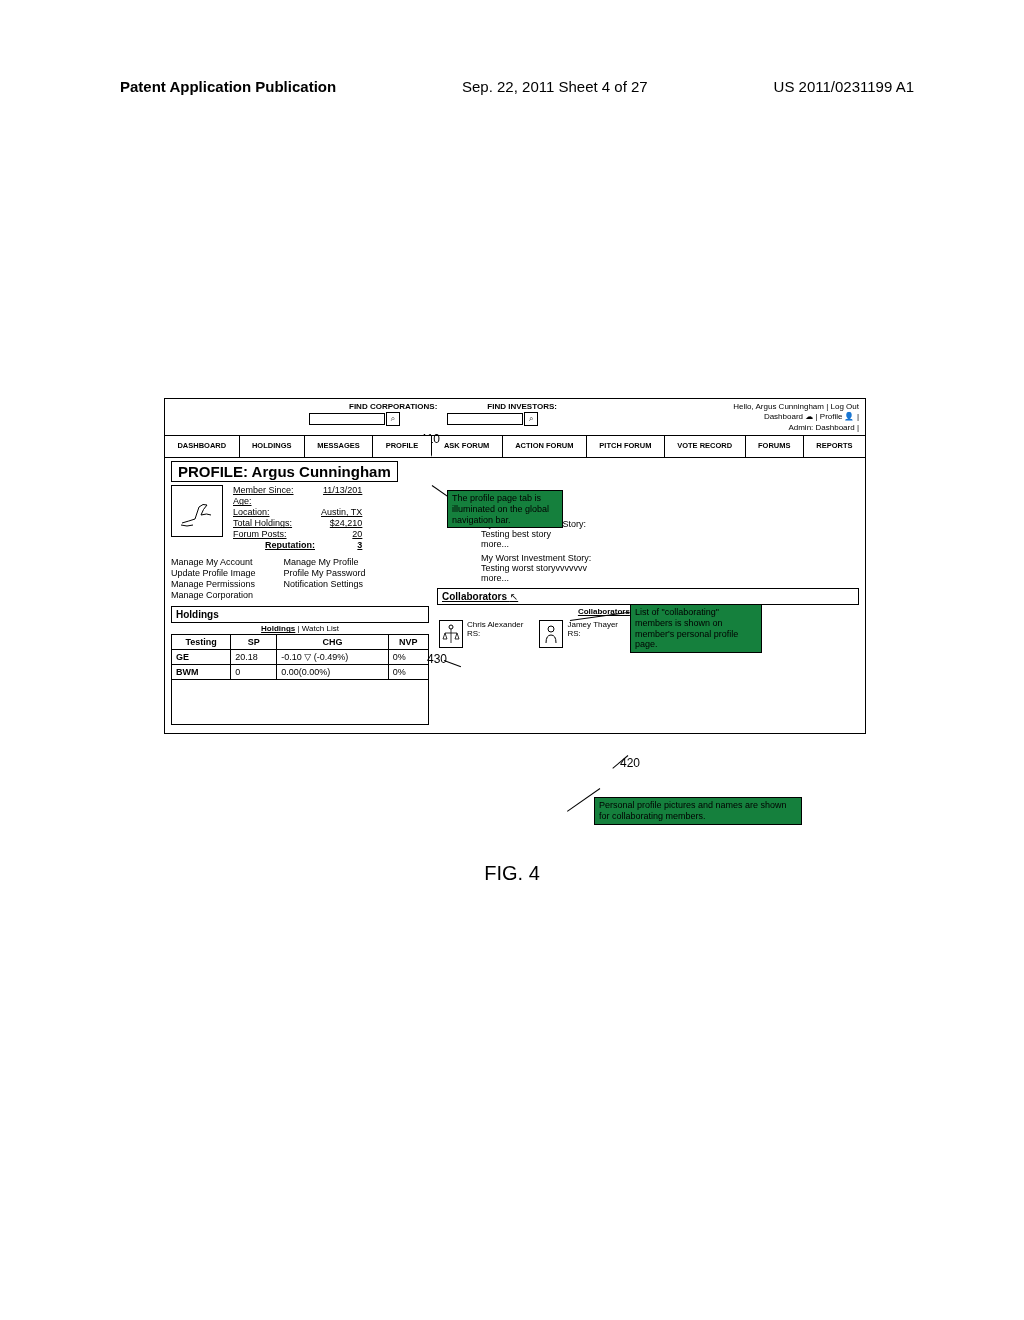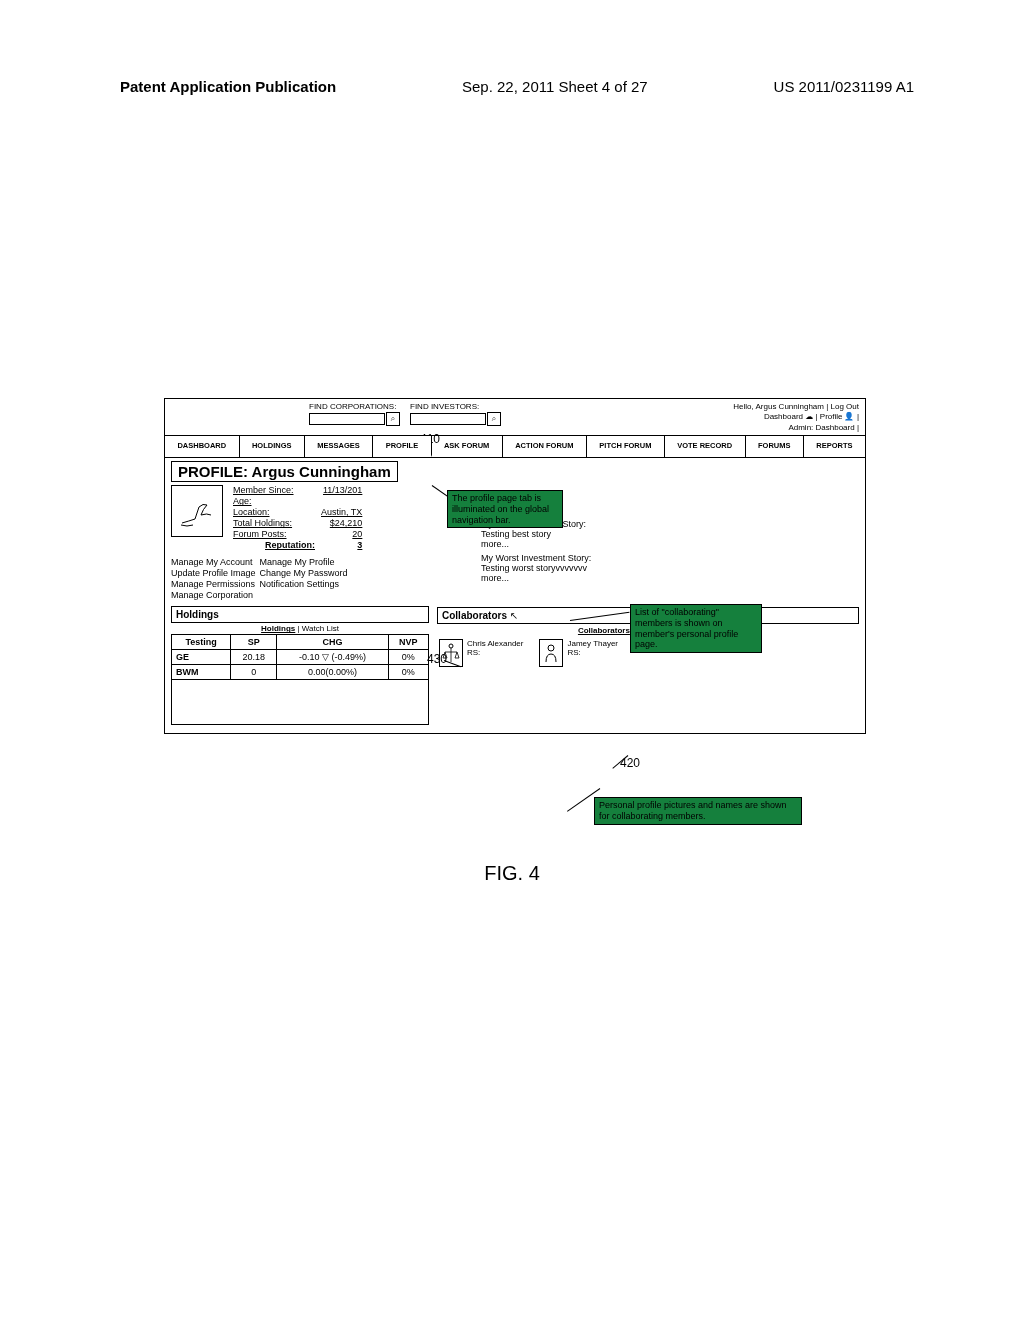--- a/index.html
+++ b/index.html
@@ -42,22 +42,23 @@
       padding: 3px 6px 2px 6px;
       gap: 10px;
     }
     .topbar .spacer-left { width: 128px; }
     .search-block {
       display: flex;
       flex-direction: column;
       gap: 1px;
     }
     .search-block .lbl {
-      font-weight: normal;
-      font-size: 8px;
+      font-weight: bold;
+      font-size: 8px;
+      margin-left: 40px;
     }
     .search-row {
       display: flex;
       align-items: center;
     }
     .search-input {
       width: 70px;
       height: 10px;
       border: 1px solid #000;
       font-size: 8px;
@@ -157,21 +158,21 @@
       column-gap: 6px;
       row-gap: 1px;
       font-size: 9px;
     }
     .info-grid .k {}
     .info-grid .v { text-align: right; }
     .info-grid .bold { font-weight: bold; padding-left: 32px; }
 
     .links-row {
       display: flex;
-      gap: 4px;
+      gap: 28px;
       margin-top: 3px;
       font-size: 9px;
     }
     .links-col {
       display: flex;
       flex-direction: column;
       gap: 1px;
     }
     .links-col span { cursor: pointer; }
 
@@ -203,38 +204,39 @@
     }
     table.holdings th, table.holdings td {
       border: 1px solid #000;
       padding: 2px 4px;
       text-align: left;
     }
     table.holdings th {
       font-weight: bold;
       text-align: center;
     }
-    table.holdings td.num { text-align: center; }
-    table.holdings td.c { text-align: center; }
+    table.holdings td.num { text-align: left; }
+    table.holdings td.c { text-align: left; }
 
     
     .story-block {
       font-size: 9px;
       margin-bottom: 4px;
     }
     .story-block .ttl { }
     .story-block .txt { }
     .story-block .more { cursor: pointer; }
 
     .collab-header {
       border: 1px solid #000;
       padding: 2px 4px;
       font-weight: bold;
-      margin-top: 20px;
+      margin-top: 1px;
       font-size: 10px;
+      text-decoration: underline;
     }
     .collab-subtabs {
       text-align: center;
       font-size: 8px;
       padding: 2px 0;
     }
     .collab-subtabs .st { cursor: pointer; }
     .collab-subtabs .st.active { font-weight: bold; text-decoration: underline; }
     .collab-list {
       display: flex;
@@ -385,21 +387,21 @@
 
       <div class="links-row">
         <div class="links-col">
           <span>Manage My Account</span>
           <span>Update Profile Image</span>
           <span>Manage Permissions</span>
           <span>Manage Corporation</span>
         </div>
         <div class="links-col">
           <span>Manage My Profile</span>
-          <span>Change My Password</span>
+          <span>Profile My Password</span>
           <span>Notification Settings</span>
         </div>
       </div>
 
       <div class="panel-header">Holdings</div>
       <div class="panel-subtabs">
         <span class="st active">Holdings</span>
         <span> | </span>
         <span class="st">Watch List</span>
       </div>

